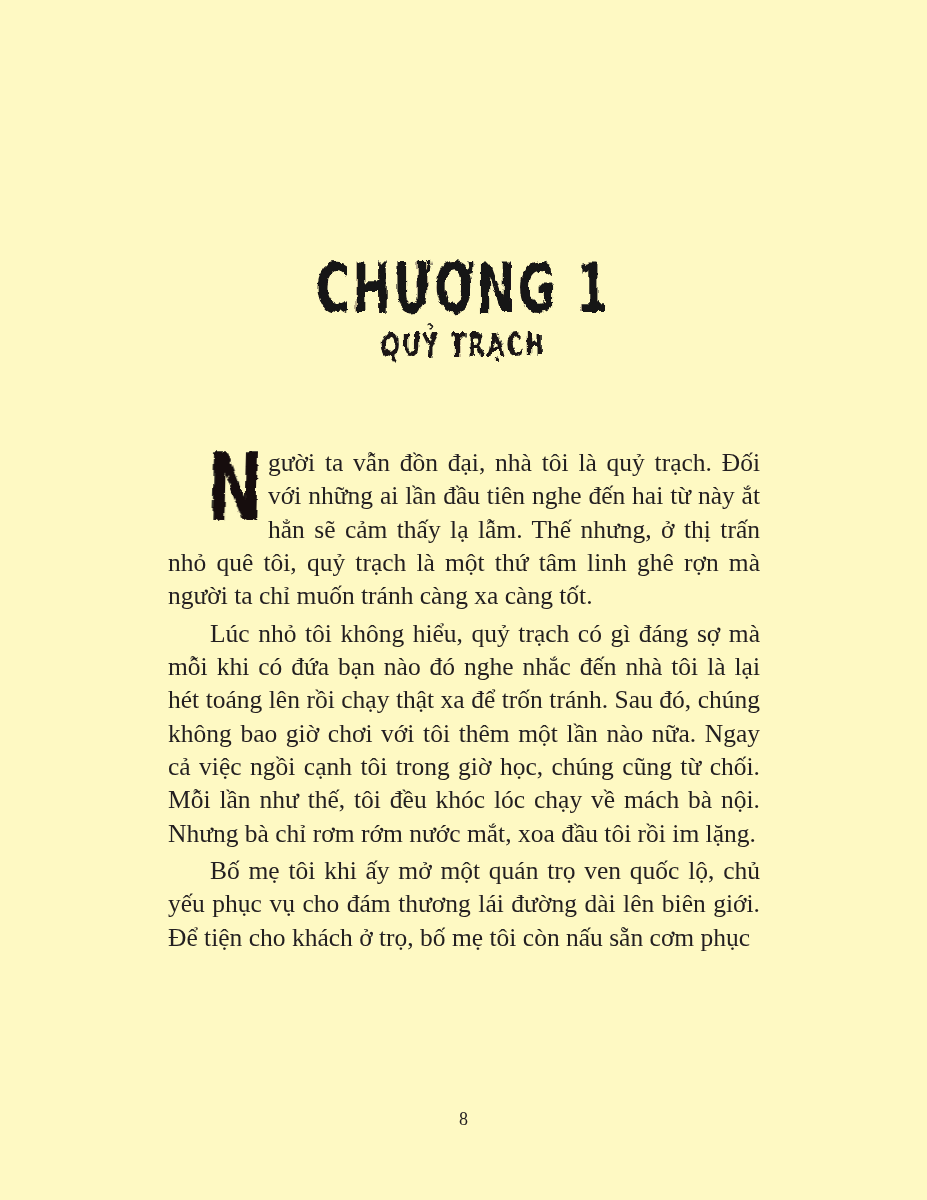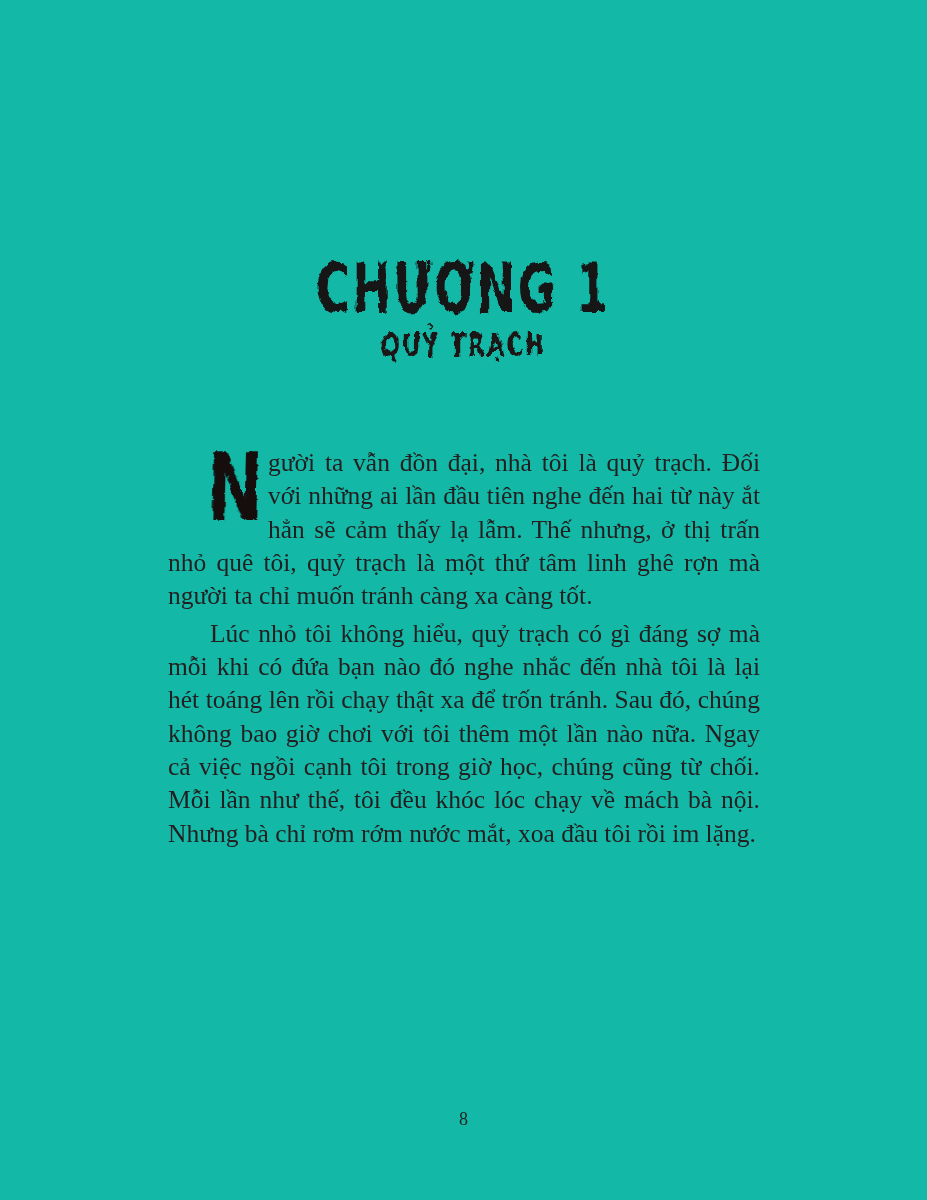--- a/index.html
+++ b/index.html
@@ -11,21 +11,21 @@
     width: 927px;
     height: 1200px;
     position: relative;
     overflow: hidden;
     font-family: "Liberation Serif", serif;
     color: #231f20;
   }
   .page {
     position: absolute;
     inset: 0;
-    background: #14b8a6;
+    background: #fef9c3;
   }
   
   .chapter-head {
     position: absolute;
     top: 252px;
     left: 0;
     width: 100%;
     text-align: center;
   }
   .chapter-number {
@@ -122,17 +122,18 @@
     <span class="chapter-title-row">
       <span class="chapter-title">QUỶ TRẠCH</span>
     </span>
   </div>
 
   <div class="body-text">
     <p class="para">
       <span class="dropcap">N</span><span>gười ta vẫn đồn đại, nhà tôi là quỷ trạch. Đối với những ai lần đầu tiên nghe đến hai từ này ắt hẳn sẽ cảm thấy lạ lẫm. Thế nhưng, ở thị trấn nhỏ quê tôi, quỷ trạch là một thứ tâm linh ghê rợn mà người ta chỉ muốn tránh càng xa càng tốt.</span>
     </p>
     <p class="para indent">Lúc nhỏ tôi không hiểu, quỷ trạch có gì đáng sợ mà mỗi khi có đứa bạn nào đó nghe nhắc đến nhà tôi là lại hét toáng lên rồi chạy thật xa để trốn tránh. Sau đó, chúng không bao giờ chơi với tôi thêm một lần nào nữa. Ngay cả việc ngồi cạnh tôi trong giờ học, chúng cũng từ chối. Mỗi lần như thế, tôi đều khóc lóc chạy về mách bà nội. Nhưng bà chỉ rơm rớm nước mắt, xoa đầu tôi rồi im lặng.</p>
+    <p class="para indent">Bố mẹ tôi khi ấy mở một quán trọ ven quốc lộ, chủ yếu phục vụ cho đám thương lái đường dài lên biên giới. Để tiện cho khách ở trọ, bố mẹ tôi còn nấu sẵn cơm phục</p>
   </div>
 
   <div class="page-number">8</div>
 
 </div>
 
 </body></html>

